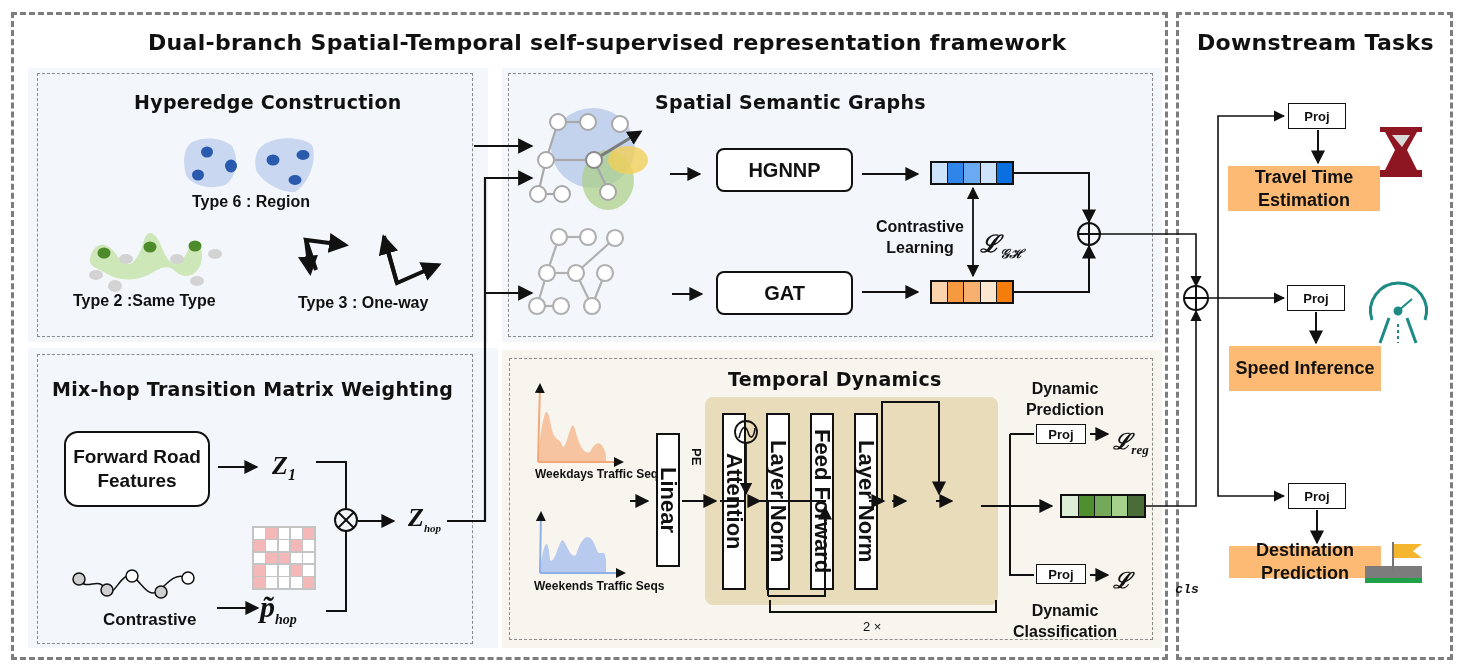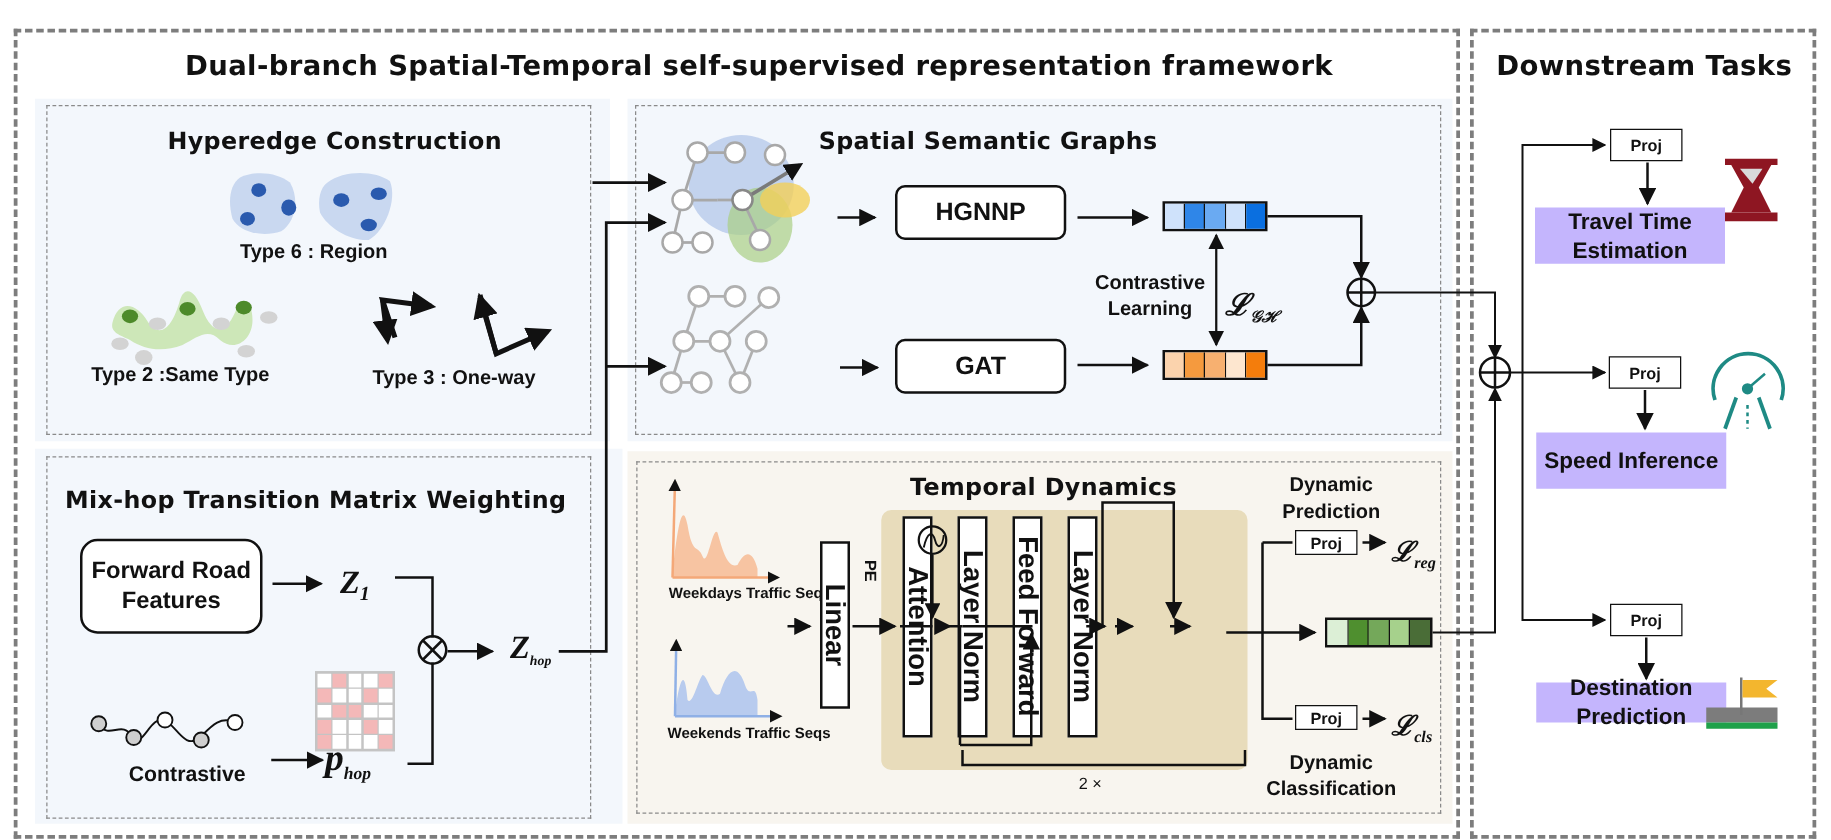--- a/index.html
+++ b/index.html
@@ -1,27 +1,27 @@
 <!DOCTYPE html>
 <html><head>
 <meta charset="utf-8">
 <style>
   html, body { margin:0; padding:0; background:#ffffff; }
   body { width:1465px; height:672px; position:relative; overflow:hidden; font-family:"Liberation Sans", sans-serif; color:#111; }
-  .abs { position:absolute;margin-top:11px; }
+  .abs { position:absolute; }
   .title-font { font-family:"DejaVu Sans", sans-serif; font-weight:bold; letter-spacing:0.3px; }
   .outer-dash { border:3px dashed #7d7d7d; box-sizing:border-box; }
   .panel { box-sizing:border-box; border:1.5px dashed #8a8a8a; }
   .blue-bg { background:#f3f7fc; }
   .tan-bg { background:#f8f5ef; }
   .box { position:absolute; box-sizing:border-box; border:2px solid #111; background:#fff; display:flex; align-items:center; justify-content:center; text-align:center; font-weight:bold; }
   .vbox { position:absolute; box-sizing:border-box; border:2px solid #111; background:#fff; display:flex; align-items:center; justify-content:center; }
   .vbox span { writing-mode:vertical-rl; font-weight:bold; font-size:22px; white-space:nowrap; }
   .lbl { position:absolute; font-weight:bold; white-space:nowrap; }
-  .task { position:absolute; background:#c4b5fd; display:flex; align-items:center; justify-content:center; text-align:center; font-weight:bold; font-size:18px; line-height:23px; }
+  .task { position:absolute; background:#fdba74; display:flex; align-items:center; justify-content:center; text-align:center; font-weight:bold; font-size:18px; line-height:23px; }
   .vec { position:absolute; display:flex; border:2px solid #111; box-sizing:border-box; }
   .vec div { flex:1; border-right:1.5px solid #111; }
   .vec div:last-child { border-right:none; }
   .math { font-family:"Liberation Serif", serif; font-style:italic; font-weight:bold; position:absolute; white-space:nowrap; }
   svg.overlay { position:absolute; left:0; top:0; pointer-events:none; }
 </style>
 </head>
 <body>
 
 <div class="abs outer-dash" style="left:11px;top:12px;width:1157px;height:648px;"></div>
@@ -126,21 +126,21 @@
 <div class="lbl" style="left:863px;top:619px;font-size:13px;font-weight:normal;">2 ×</div>
 <div class="lbl" style="left:1017px;top:378px;font-size:16px;width:96px;white-space:normal;text-align:center;line-height:21px;">Dynamic Prediction</div>
 <div class="lbl" style="left:1000px;top:600px;font-size:16px;width:130px;white-space:normal;text-align:center;line-height:21px;">Dynamic Classification</div>
 <div class="box" style="left:1036px;top:424px;width:50px;height:20px;font-size:13px;border-width:1.5px;">
     <span>Proj</span>
   </div>
 <div class="box" style="left:1036px;top:564px;width:50px;height:20px;font-size:13px;border-width:1.5px;">
     <span>Proj</span>
   </div>
 <div class="math" style="left:1113px;top:425px;font-size:22px;font-family:'DejaVu Serif',serif;"><span>ℒ</span><sub style="font-size:13px;font-family:'Liberation Serif',serif;">reg</sub></div>
-<div class="math" style="left:1113px;top:564px;font-size:22px;font-family:'DejaVu Serif',serif;"><span>ℒ</span><sub style="font-size:13px;font-family:Liberation Serif, serif;">cls</sub></div>
+<div class="math" style="left:1113px;top:564px;font-size:22px;font-family:'DejaVu Serif',serif;"><span>ℒ</span><sub style="font-size:13px;font-family:Liberation Mono, monospace;margin-left:44px;">cls</sub></div>
 <div class="vec" id="green-vec" style="left:1060px;top:494px;width:86px;height:24px;">
     <div style="background: rgb(220, 239, 214);"></div>
     <div style="background: rgb(79, 143, 47);"></div>
     <div style="background: rgb(116, 168, 90);"></div>
     <div style="background: rgb(166, 209, 140);"></div>
     <div style="background: rgb(74, 109, 55);"></div>
   </div>
 
 <div class="box" style="left:1288px;top:103px;width:58px;height:26px;font-size:13px;border-width:1.5px;">
     <span>Proj</span>

